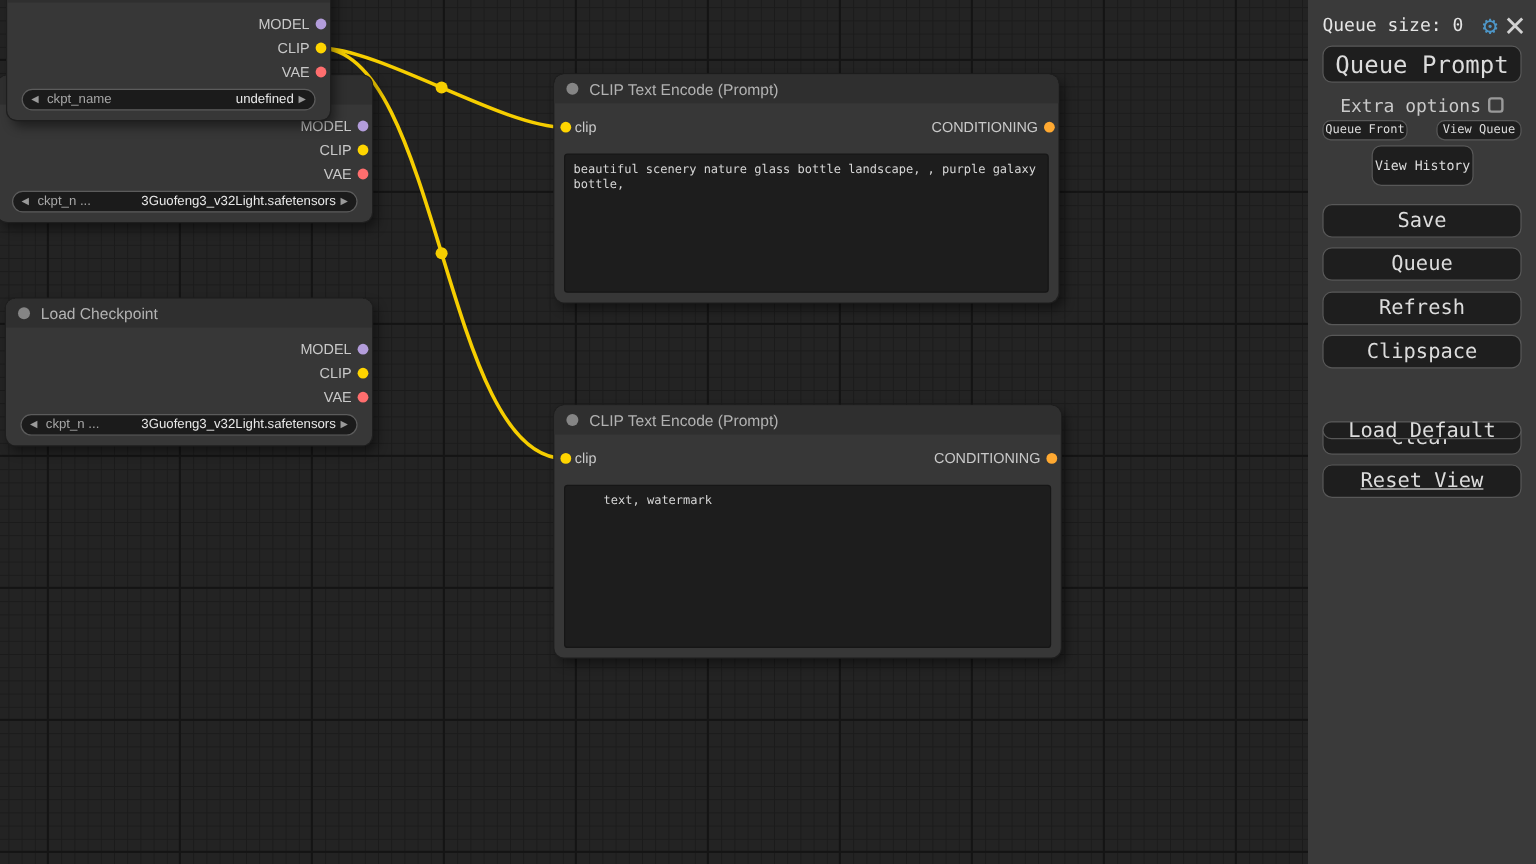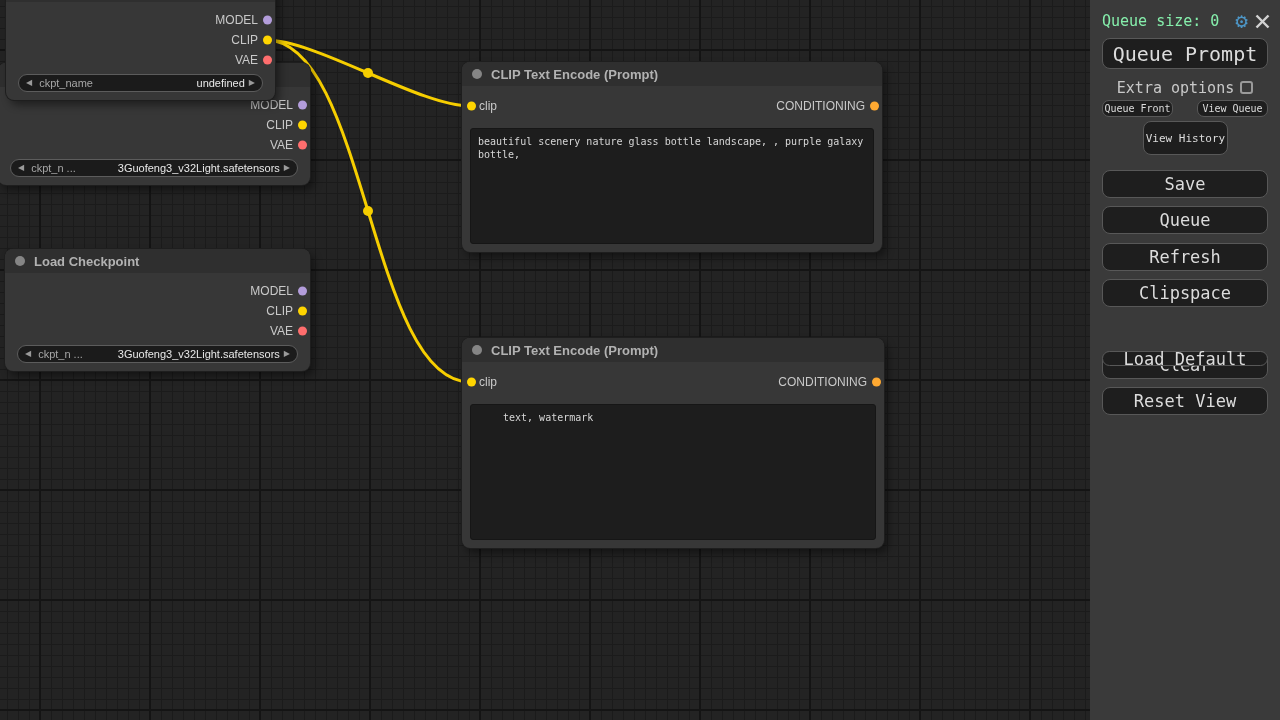--- a/index.html
+++ b/index.html
@@ -30,21 +30,21 @@
 
   
   .node {
     position:absolute; border-radius:8px;
     box-shadow:0 0 0 1px #1e1e1e, 4px 5px 9px rgba(0,0,0,.45);
     background:#373737;
   }
   .node-title {
     height:24px; background:#2f2f2f; border-radius:8px 8px 0 0;
     display:flex; align-items:center; gap:9px; padding:0 10px;
-    font-size:13px; color:#b2b2b2; white-space:nowrap; overflow:hidden;font-weight:bold;
+    font-size:13px; color:#b2b2b2; white-space:nowrap; overflow:hidden;
   }
   .title-dot { width:10px; height:10px; border-radius:50%; background:#858585; flex:none; }
   .node-body { padding:8px 0; border-radius:0 0 8px 8px; }
   .clip-node .node-body { padding-top:10px; }
 
   .srow {
     position:relative; height:20px; display:flex; align-items:center;
     font-size:12px; color:#c9c9c9;
   }
   .srow.out { justify-content:flex-end; padding-right:17px; }
@@ -94,21 +94,21 @@
     position:absolute; left:12px; right:12px;
     background:#1e1e1e; border:1px solid #585858; border-radius:8px;
     color:#dcdcdc; font-family:"DejaVu Sans Mono", monospace;
     display:flex; align-items:center; justify-content:center;
     cursor:pointer; padding:0; text-align:center;
   }
   .queue-row {
     position:absolute; top:9px; left:12px; right:10px; height:24px;
     display:flex; align-items:center;
   }
-  .queue-size { flex:1; font-size:15px; color:#86efac; }
+  .queue-size { flex:1; font-size:15px; color:#e5e5e5; }
   .gear { font-size:21px; color:#4d96c7; line-height:22px; margin-right:7px; cursor:pointer; }
   .close-x { cursor:pointer; display:flex; align-items:center; }
   #btn-queue-prompt { top:38px; height:31px; font-size:20px; }
   .extra-row {
     position:absolute; top:79px; left:0; right:0; height:17px;
     display:flex; align-items:center; justify-content:center; gap:6px;
     font-size:15px; color:#c9c9c9;
   }
   .checkbox {
     width:13px; height:13px; border:2px solid #9a9a9a; border-radius:3px;
@@ -116,21 +116,21 @@
   }
   .small-row { position:absolute; top:100px; left:12px; right:12px; height:17px; display:flex; gap:24px; }
   .small-row .sb-btn { position:static; flex:1; height:17px; font-size:10px; border-radius:7px; }
   #btn-view-history { top:121px; left:53px; right:auto; width:85px; height:34px; font-size:11px; line-height:15px; }
   #btn-save        { top:170px; height:28px; font-size:17px; }
   #btn-load        { top:206px; height:28px; font-size:17px; }
   #btn-refresh     { top:243px; height:28px; font-size:17px; }
   #btn-clipspace   { top:279px; height:28px; font-size:17px; }
   #btn-clear       { top:315px; height:28px; font-size:17px;margin-top:36px; }
   #btn-loaddefault { top:351px; height:15px; font-size:17px; }
-  #btn-resetview   { top:387px; height:28px; font-size:17px; }
+  #btn-resetview   { top:387px; height:28px; font-size:17px;text-decoration:underline; }
 </style>
 </head>
 <body>
 
 <div class="canvas">
 
   <svg class="links" width="1090" height="720">
     <path d="M 266 40 C 317 40, 419 106, 470 106"></path>
     <path d="M 266 40 C 366 40, 370 382, 470 382"></path>
     <circle cx="368" cy="73" r="5"></circle>

